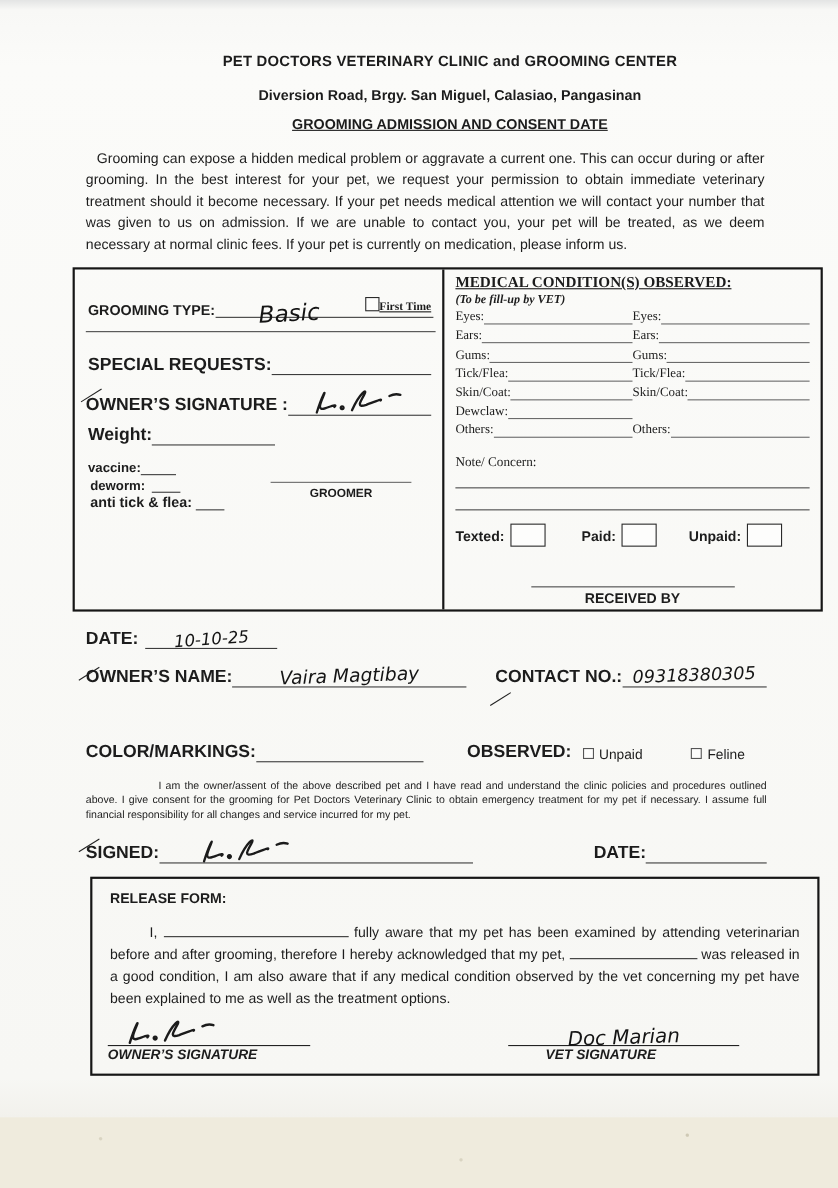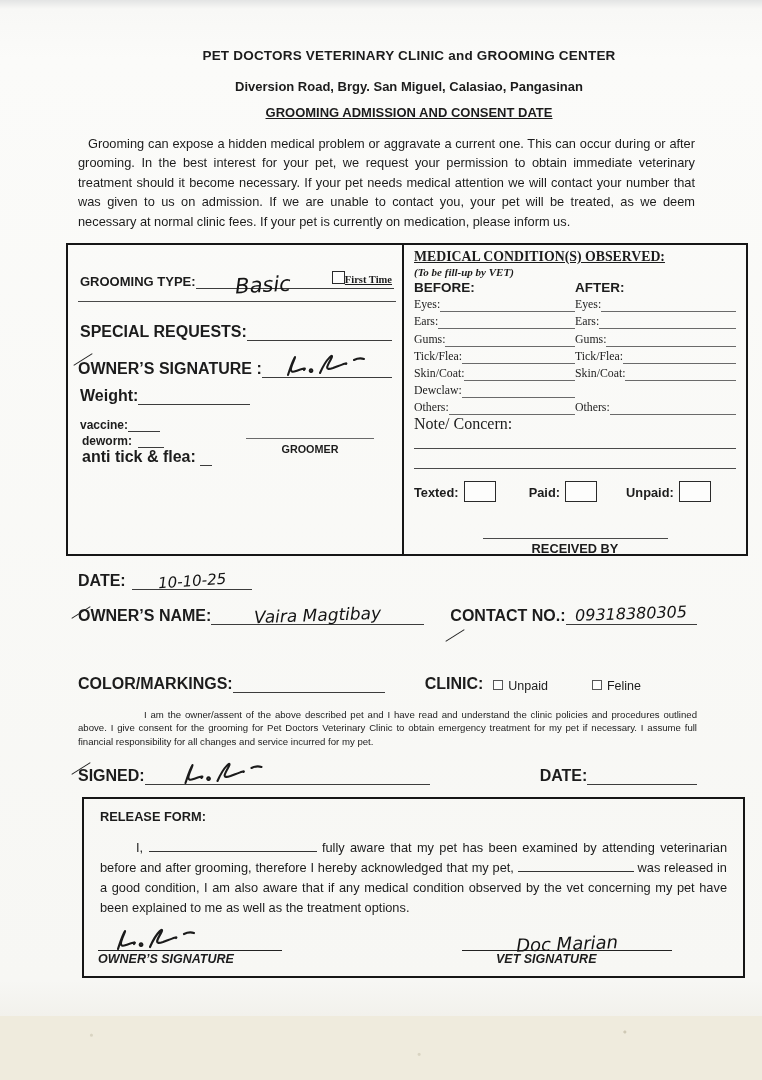--- a/index.html
+++ b/index.html
@@ -114,35 +114,31 @@
 
       <div class="abs frow" style="left:12px; top:171px; width:80px;">
         <span class="lbl" style="font-size:12px;">vaccine:</span>
         <span class="line" style="width:32px;"></span>
       </div>
       <div class="abs frow" style="left:14px; top:187px; width:84px;">
         <span class="lbl" style="font-size:12px;">deworm:</span>
         <span class="line" style="width:26px; margin-left:6px;"></span>
       </div>
       <div class="abs frow" style="left:14px; top:203px; width:130px;">
-        <span class="lbl" style="font-size:16px;">anti tick &amp; flea:</span>
+        <span class="lbl" style="font-size:13px;">anti tick &amp; flea:</span>
         <span class="line" style="width:26px; margin-left:4px;"></span>
       </div>
 
       <div class="abs fullline" style="left:178px; width:128px; top:193px; border-bottom:1px solid #6a6a6a;"></div>
       <div class="abs b" style="left:178px; width:128px; top:198px; text-align:center; font-size:10.8px;">GROOMER</div>
     </div>
 
     <div id="rightcol">
       <div class="mtitle">MEDICAL CONDITION(S) OBSERVED:</div>
       <div class="msub">(To be fill-up by VET)</div>
-      <div class="barow">
-        <span class="bacell">BEFORE:</span>
-        <span class="bacell">AFTER:</span>
-      </div>
 
       <div class="mrow">
         <span class="mcell pad">
             <span class="mlabel">Eyes:</span>
             <span class="mline"></span>
           </span>
         <span class="mcell">
             <span class="mlabel">Eyes:</span>
             <span class="mline"></span>
           </span>
@@ -198,21 +194,21 @@
         <span class="mcell pad">
             <span class="mlabel">Others:</span>
             <span class="mline"></span>
           </span>
         <span class="mcell">
             <span class="mlabel">Others:</span>
             <span class="mline"></span>
           </span>
       </div>
 
-      <div class="mlabel" style="margin-top:0; font-size:16px;">Note/ Concern:</div>
+      <div class="mlabel" style="margin-top:15px; font-size:12px;">Note/ Concern:</div>
       <div class="fullline" style="margin-top:15px;"></div>
       <div class="fullline" style="margin-top:19px;"></div>
 
       <div style="margin-top:12px; font-size:12.8px;">
         <span class="b">Texted:</span><span class="paybox"></span>
         <span class="gap" style="width:26px;"></span>
         <span class="b">Paid:</span><span class="paybox"></span>
         <span class="gap" style="width:22px;"></span>
         <span class="b">Unpaid:</span><span class="paybox"></span>
       </div>
@@ -244,21 +240,21 @@
     <span class="line grow" style="height:22px;">
       <i class="hand" style="font-size:16px; transform:rotate(-2deg) translateY(2px);">09318380305</i>
     </span>
   </div>
 
 
   <div class="abs formrow" style="top:675px;">
     <span class="lbl">COLOR/MARKINGS:</span>
     <span class="line" style="width:152px;"></span>
     <span class="gap" style="width:40px;"></span>
-    <span class="lbl">CLINIC:</span>
+    <span class="lbl">OBSERVED:</span>
     <span class="gap" style="width:10px;"></span>
     <span style="font-size:12.5px; white-space:nowrap;"><span class="cb-sm"></span><span>Unpaid</span></span>
     <span class="gap" style="width:44px;"></span>
     <span style="font-size:12.5px; white-space:nowrap;"><span class="cb-sm"></span><span>Feline</span></span>
   </div>
 
   <div class="abs" id="smalltext" style="left:78px; top:708px; width:619px;">I am the owner/assent of the above described pet and I have read and understand the clinic policies and procedures outlined above. I give consent for the grooming for Pet Doctors Veterinary Clinic to obtain emergency treatment for my pet if necessary. I assume full financial responsibility for all changes and service incurred for my pet.</div>
 
   <div class="abs formrow" style="top:758px;">
     <span class="slash" style="left:-8px; top:10px;"></span>

